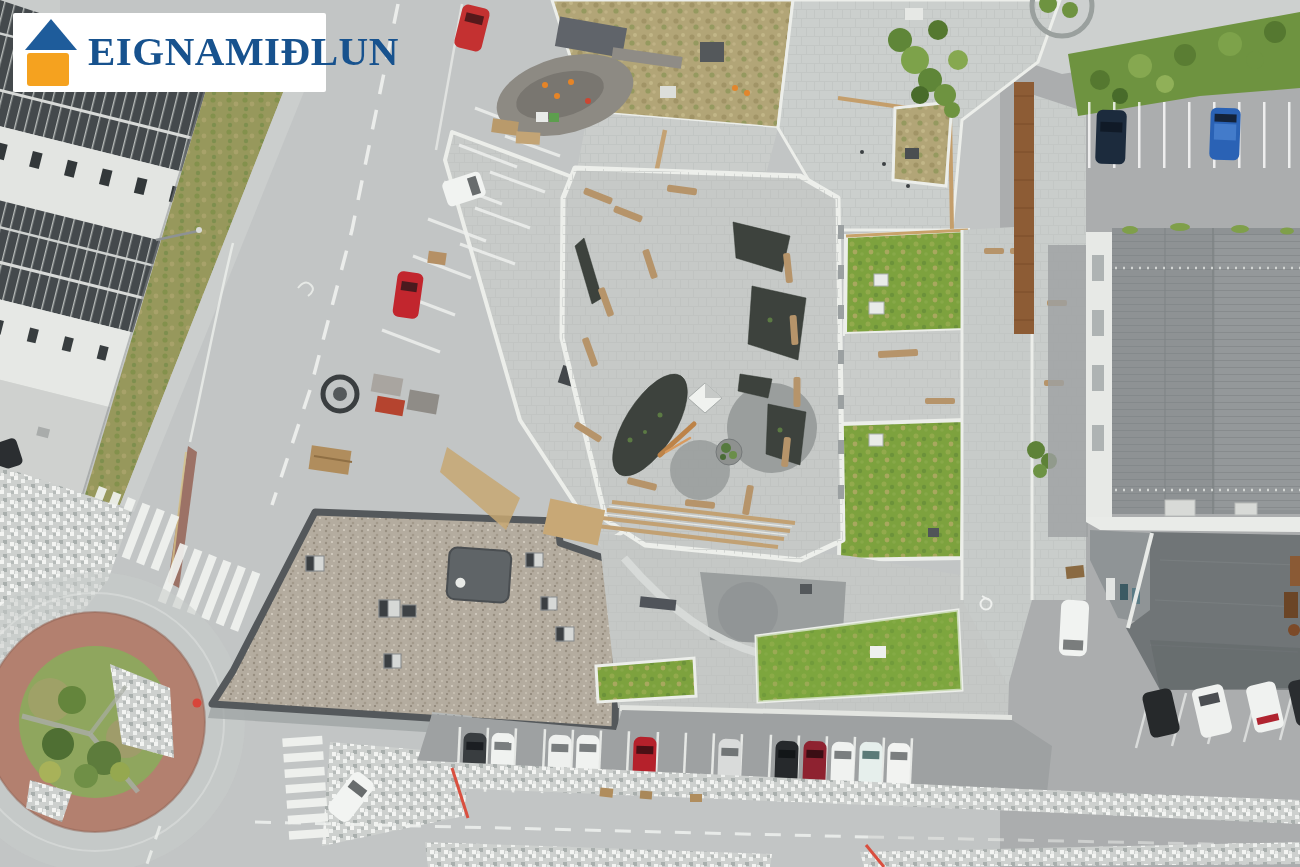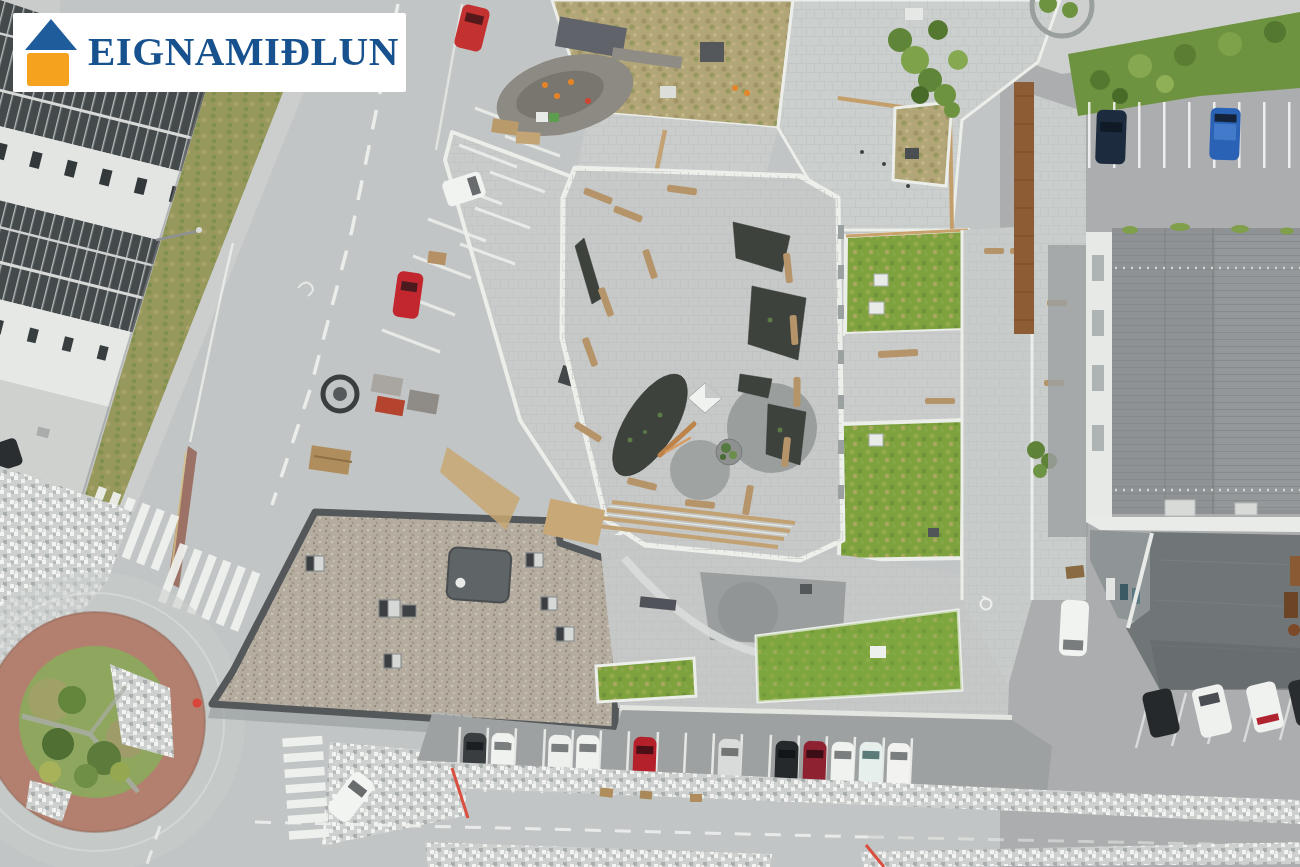--- a/index.html
+++ b/index.html
@@ -1,18 +1,18 @@
 <!DOCTYPE html>
 <html><head>
 <meta charset="utf-8">
 <style>
   html,body{margin:0;padding:0;background:#c2c5c5;font-family:"Liberation Sans",sans-serif;}
   .stage{position:relative;width:1300px;height:867px;overflow:hidden;background:#c2c5c5;}
   .stage svg{position:absolute;left:0;top:0;width:1300px;height:867px;display:block;}
-  .watermark{position:absolute;left:13px;top:13px;width:393px;height:79px;background:#fff;border-radius:2px;
+  .watermark{position:absolute;left:13px;top:13px;width:313px;height:79px;background:#fff;border-radius:2px;
     display:flex;align-items:center;gap:11px;padding:0 10px 0 12px;box-sizing:border-box;}
   .logo-house{width:52px;flex:0 0 52px;display:flex;flex-direction:column;align-items:center;}
   .logo-roof{width:0;height:0;border-left:26px solid transparent;border-right:26px solid transparent;border-bottom:31px solid #1e5c9b;}
   .logo-body{width:42px;height:33px;background:#f5a21f;border-radius:3px;margin-top:3px;margin-right:6px;}
   .brand{font-family:"Liberation Serif",serif;font-weight:700;font-size:41px;letter-spacing:.5px;color:#17528e;line-height:1;white-space:nowrap;padding-bottom:2px;}
 </style>
 </head>
 <body>
 
 <div class="stage">

